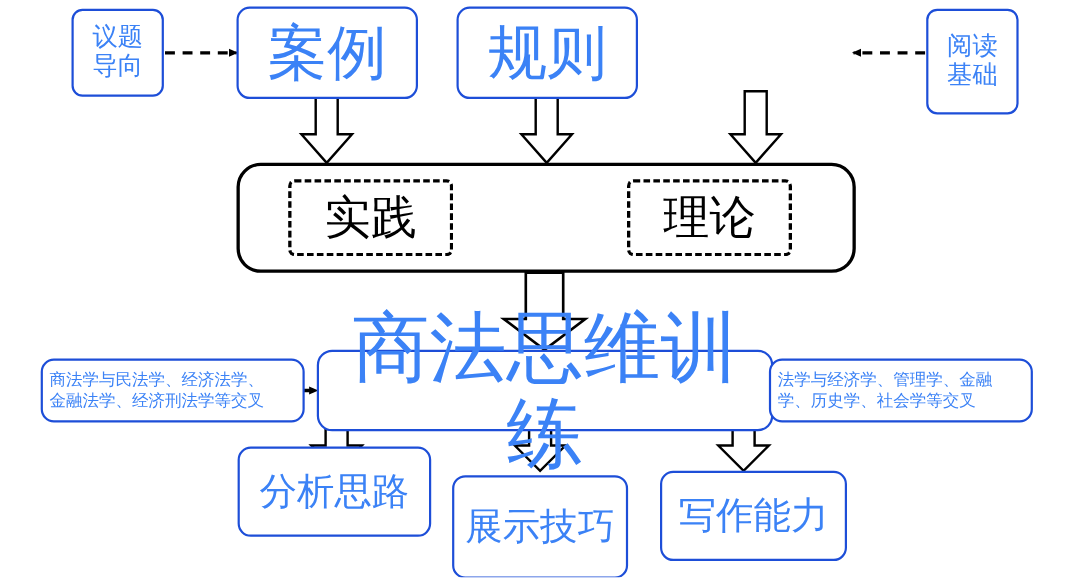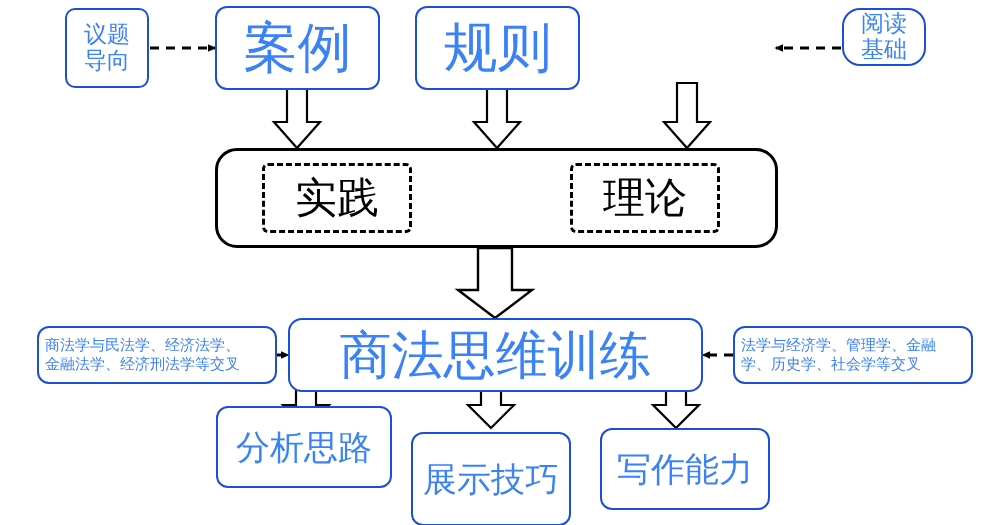--- a/index.html
+++ b/index.html
@@ -70,21 +70,21 @@
     background: #ffffff;
     border: 3px dashed #000000;
     border-radius: 6px;
     display: flex;
     align-items: center;
     justify-content: center;
     font-size: 42px;
   }
   
   .center-main {
-    font-size: 52px;
+    font-size: 70px;
     border-radius: 14px;
     border-width: 2.5px;
   }
   
   .note {
     font-size: 15px;
     border-radius: 12px;
     border-width: 2px;
     line-height: 1.25;
     padding: 2px 6px;
@@ -140,21 +140,21 @@
 
   <div class="node big-top" style="left:215px; top:6px; width:165px; height:84px;">
     <span class="node-label">案例</span>
   </div>
 
   <div class="node big-top" style="left:415px; top:6px; width:165px; height:84px;">
     <span class="node-label">规则</span>
   </div>
 
 
-  <div class="node small-side" style="left:842px; top:8px; width:84px; height:58px;border-radius:18px;">
+  <div class="node small-side" style="left:842px; top:8px; width:84px; height:96px;">
     <span class="node-label">阅读
 基础</span>
   </div>
 
   <div class="container-box" style="left:215px; top:148px; width:563px; height:100px;"></div>
 
   <div class="dashdot" style="left:262px; top:163px; width:150px; height:70px;">
     <span class="node-label">实践</span>
   </div>
 
@@ -164,21 +164,21 @@
 
   <div class="node note" style="left:18px; top:326px; width:240px; height:58px;margin-left:19px;">
     <span class="node-label">商法学与民法学、经济法学、
 金融法学、经济刑法学等交叉</span>
   </div>
 
   <div class="node center-main" style="left:288px; top:318px; width:415px; height:74px;">
     <span class="node-label">商法思维训练</span>
   </div>
 
-  <div class="node note" style="left:733px; top:326px; width:240px; height:58px;align-items:center;">
+  <div class="node note" style="left:699px; top:326px; width:240px; height:58px;align-items:center;">
     <span class="node-label">法学与经济学、管理学、金融
 学、历史学、社会学等交叉</span>
   </div>
 
   <div class="node result" style="left:216px; top:406px; width:176px; height:82px;">
     <span class="node-label">分析思路</span>
   </div>
 
   <div class="node result" style="left:411px; top:432px; width:160px; height:94px;">
     <span class="node-label">展示技巧</span>

